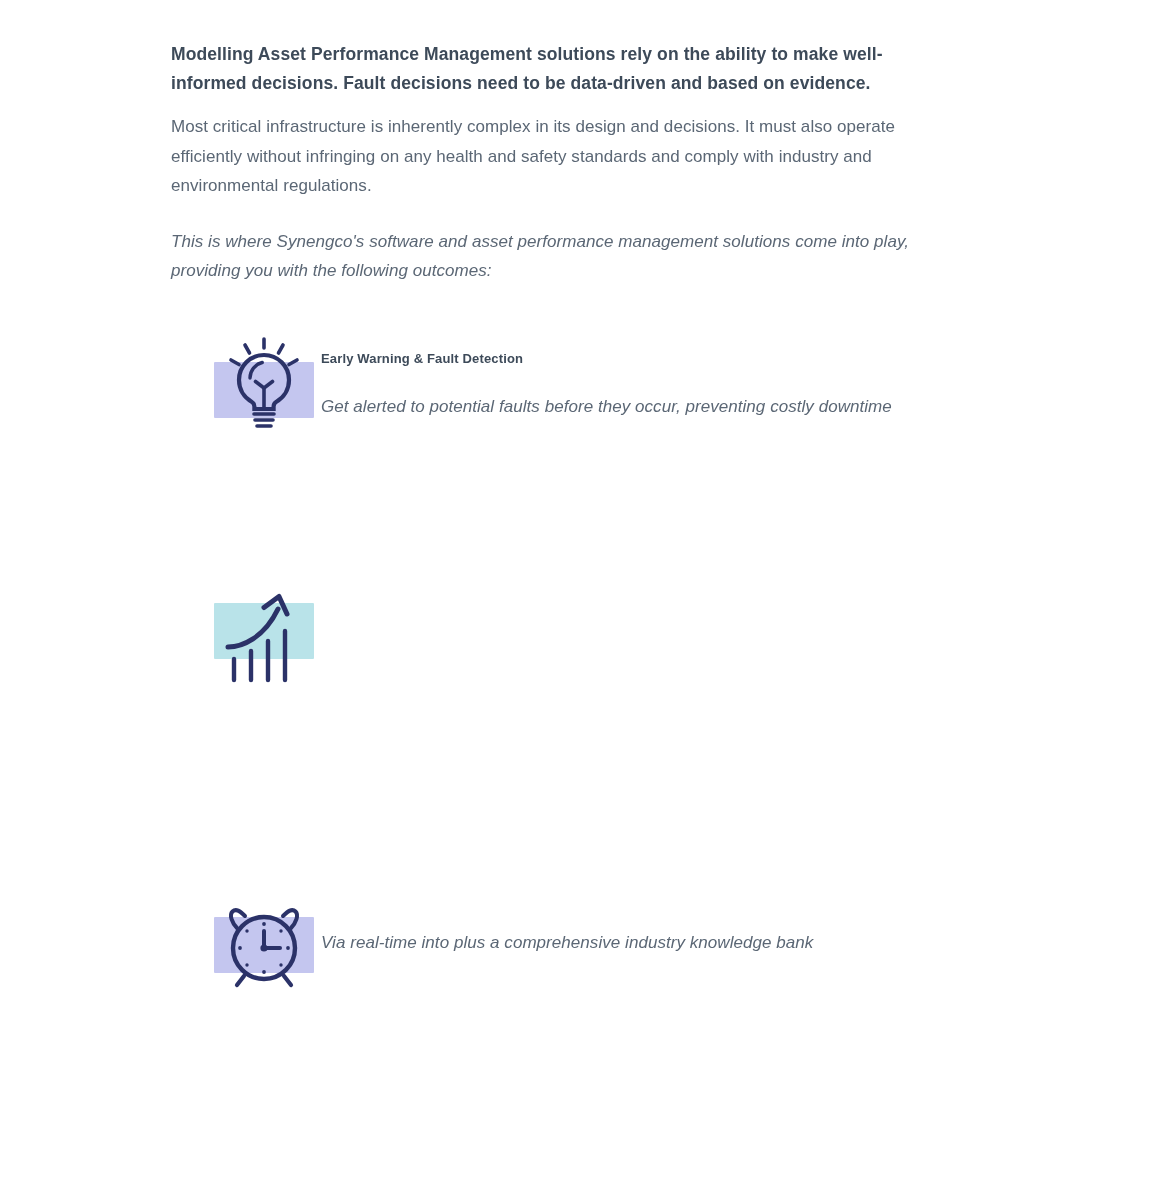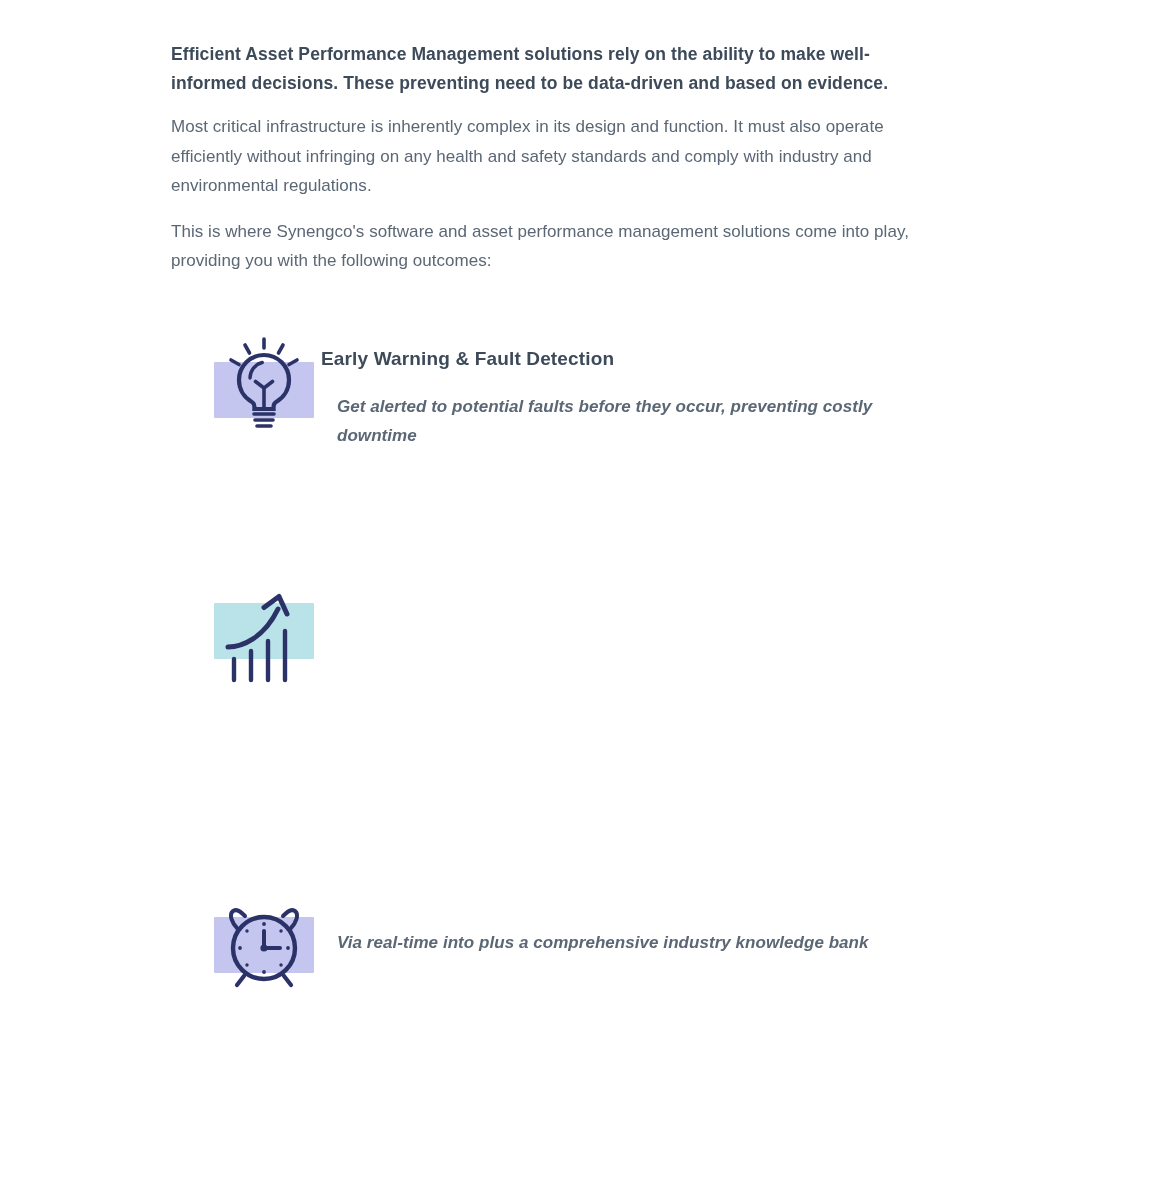--- a/index.html
+++ b/index.html
@@ -43,21 +43,22 @@
   }
   .body-para {
     margin: 14px 0 0 0;
     font-size: 17px;
     line-height: 29.5px;
     color: #5b6775;
     font-weight: 400;
     letter-spacing: 0.05px;
   }
   .body-para.second {
-    margin-top: 16px;
+    margin-top: 26px;
+    font-style: italic;
   }
 
   
   .features {
     position: absolute;
     left: 0;
     top: 330px;
     width: 1149px;
   }
   .feature {
@@ -94,44 +95,43 @@
     overflow: visible;
   }
 
   .feature-text {
     position: absolute;
     left: 321px;
     width: 620px;
   }
   .feature-title {
     margin: 0;
-    font-size: 19px;
+    font-size: 13px;
     line-height: 22px;
     font-weight: bold;
     color: #3d4a59;
     letter-spacing: 0.15px;
   }
   .feature-desc {
-    margin: 16px;
+    margin: 0;
     font-size: 17px;
     line-height: 29px;
     font-style: italic;
     color: #5b6775;
     letter-spacing: 0.05px;
-    font-weight: bold;
   }
 </style>
 </head>
 <body>
 
 <div class="page">
 
   <div class="intro">
-    <p class="lead"><span>Efficient Asset Performance Management solutions rely on the ability to make well-informed decisions</span><span class="tail-period">. </span><span>These preventing need to be data-driven and based on evidence</span><span class="tail-period">.</span></p>
-    <p class="body-para">Most critical infrastructure is inherently complex in its design and function. It must also operate efficiently without infringing on any health and safety standards and comply with industry and environmental regulations.</p>
+    <p class="lead"><span>Modelling Asset Performance Management solutions rely on the ability to make well-informed decisions</span><span class="tail-period">. </span><span>Fault decisions need to be data-driven and based on evidence</span><span class="tail-period">.</span></p>
+    <p class="body-para">Most critical infrastructure is inherently complex in its design and decisions. It must also operate efficiently without infringing on any health and safety standards and comply with industry and environmental regulations.</p>
     <p class="body-para second">This is where Synengco's software and asset performance management solutions come into play, providing you with the following outcomes:</p>
   </div>
 
   <div class="features">
 
     <div class="feature" style="height:127px;">
       <div class="feature-icon-wrap" style="top:0px;">
         <div class="icon-plate lav" style="top:32px;"></div>
         <div class="icon-art">
           <svg width="102" height="110" viewBox="0 0 102 110" fill="none" xmlns="http://www.w3.org/2000/svg">

